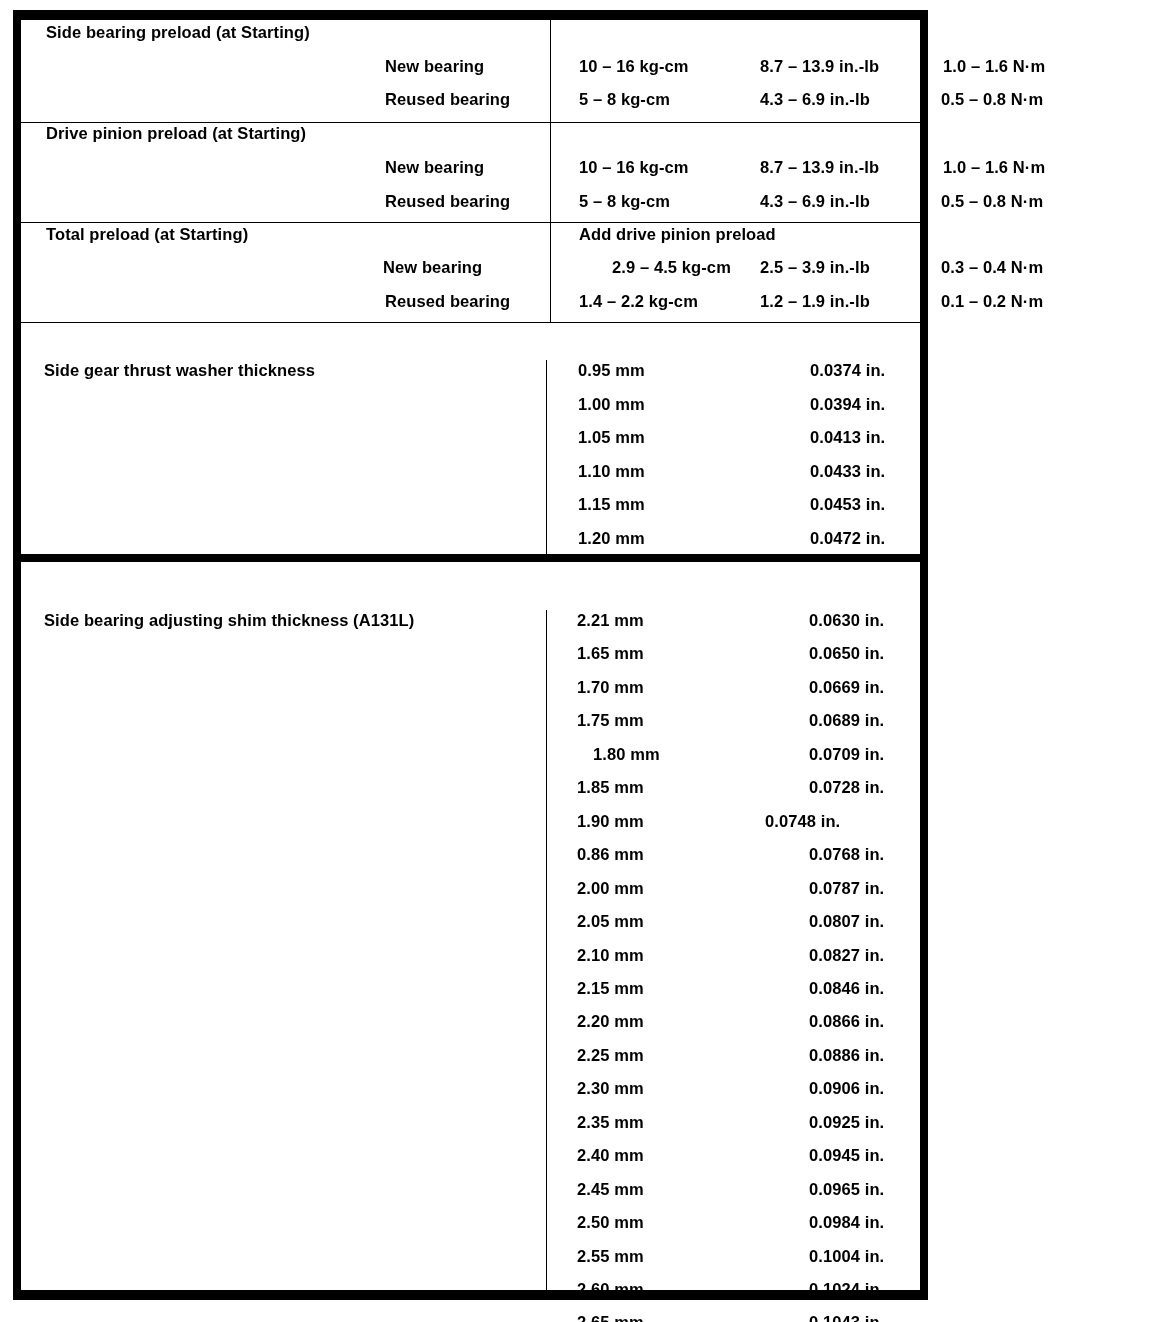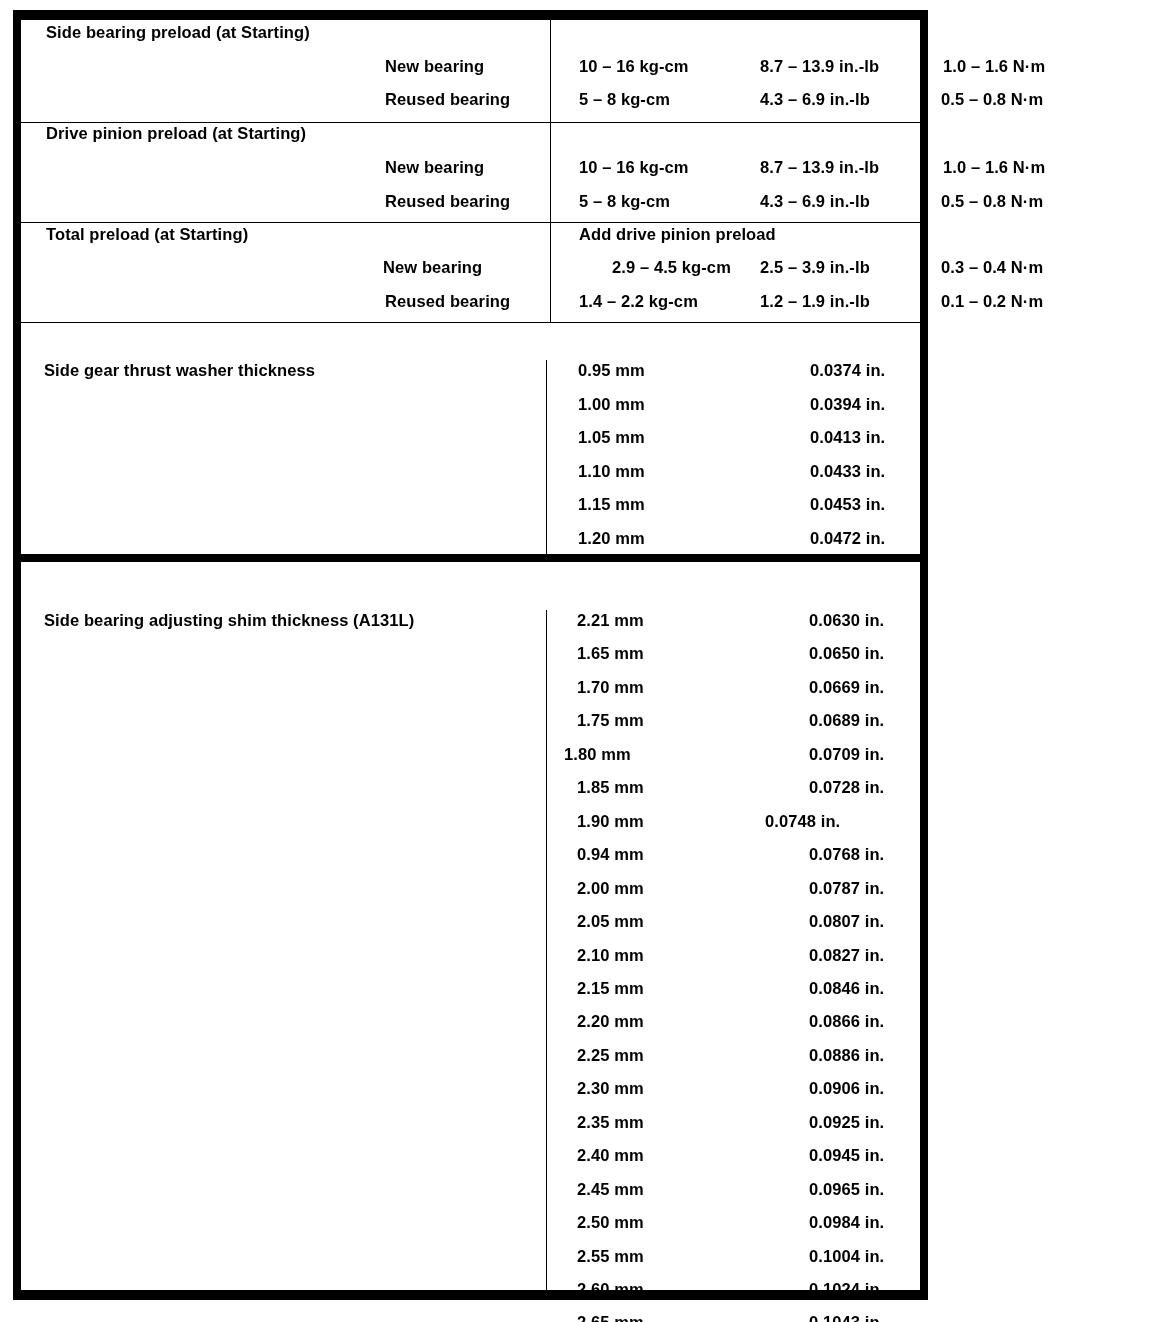--- a/index.html
+++ b/index.html
@@ -83,27 +83,27 @@
     <span class="t" style="left:23px; top:0px;">Side bearing adjusting shim thickness (A131L)</span>
     <div id="shim-rows">
         <span class="t" style="left: 556px; top: 0px;">2.21 mm</span>
         <span class="t" style="left: 788px; top: 0px;">0.0630 in.</span>
         <span class="t" style="left: 556px; top: 33px;">1.65 mm</span>
         <span class="t" style="left: 788px; top: 33px;">0.0650 in.</span>
         <span class="t" style="left: 556px; top: 67px;">1.70 mm</span>
         <span class="t" style="left: 788px; top: 67px;">0.0669 in.</span>
         <span class="t" style="left: 556px; top: 100px;">1.75 mm</span>
         <span class="t" style="left: 788px; top: 100px;">0.0689 in.</span>
-        <span class="t" style="left: 543px; top: 134px; text-align: center;">1.80 mm</span>
+        <span class="t" style="left: 572px; top: 134px; text-align: center;">1.80 mm</span>
         <span class="t" style="left: 788px; top: 134px;">0.0709 in.</span>
         <span class="t" style="left: 556px; top: 167px;">1.85 mm</span>
         <span class="t" style="left: 788px; top: 167px;">0.0728 in.</span>
         <span class="t" style="left: 556px; top: 201px;">1.90 mm</span>
         <span class="t" style="left: 744px; top: 201px;">0.0748 in.</span>
-        <span class="t" style="left: 556px; top: 234px;">0.94 mm</span>
+        <span class="t" style="left: 556px; top: 234px;">0.86 mm</span>
         <span class="t" style="left: 788px; top: 234px;">0.0768 in.</span>
         <span class="t" style="left: 556px; top: 268px;">2.00 mm</span>
         <span class="t" style="left: 788px; top: 268px;">0.0787 in.</span>
         <span class="t" style="left: 556px; top: 301px;">2.05 mm</span>
         <span class="t" style="left: 788px; top: 301px;">0.0807 in.</span>
         <span class="t" style="left: 556px; top: 335px;">2.10 mm</span>
         <span class="t" style="left: 788px; top: 335px;">0.0827 in.</span>
         <span class="t" style="left: 556px; top: 368px; text-align: right;">2.15 mm</span>
         <span class="t" style="left: 788px; top: 368px;">0.0846 in.</span>
         <span class="t" style="left: 556px; top: 401px; text-align: right;">2.20 mm</span>

